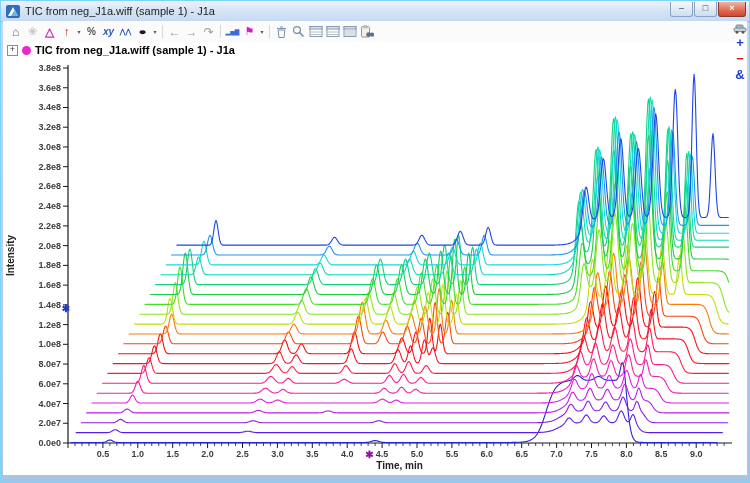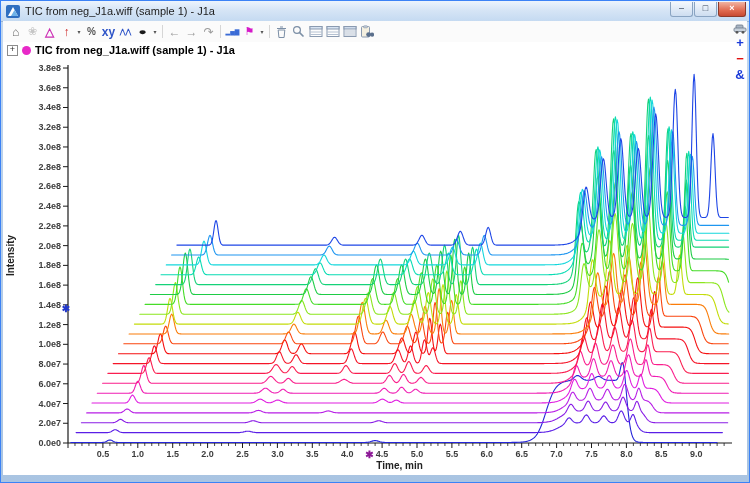--- a/index.html
+++ b/index.html
@@ -1,17 +1,17 @@
 <!DOCTYPE html>
 <html><head>
 <meta charset="utf-8">
 <style>
   html,body{margin:0;padding:0;width:750px;height:483px;overflow:hidden;
     font-family:"Liberation Sans",sans-serif;background:#eef3f9;}
-  .window{position:absolute;inset:0;background:#3b82f6;}
+  .window{position:absolute;inset:0;background:#7dd3fc;}
   .frame{position:absolute;inset:1px;background:linear-gradient(#c3d8ef,#a9c4e2);}
   .titlebar{position:absolute;top:1px;left:1px;right:1px;height:20px;
     background:linear-gradient(#ecf4fd,#d6e5f6 45%,#c5daf1);
     display:flex;align-items:center;border-bottom:1px solid #9ab4d2;}
   .app-icon{width:14px;height:13px;margin:0 5px 0 5px;flex:0 0 auto;}
   .title{font-size:11px;color:#1c1c1c;white-space:nowrap;}
   .winbtns{position:absolute;right:3px;top:1px;display:flex;gap:1px;}
   .wbtn{width:21px;height:14px;border:1px solid #8aa4c2;border-top:none;
     border-radius:0 0 3px 3px;font-size:9px;line-height:13px;text-align:center;
     color:#2b3b52;background:linear-gradient(#f4f8fd,#cdddf0);cursor:default;}
@@ -58,21 +58,21 @@
   </div>
 
   <div class="client">
     <div class="toolbar" id="toolbar">
         <div class="tb" style="color: rgb(107, 107, 107); font-size: 12px;">⌂</div>
         <div class="tb" style="color: rgb(198, 198, 198); font-size: 11px;">❀</div>
         <div class="tb" style="color: rgb(204, 47, 180); font-size: 12px; font-weight: bold;">△</div>
         <div class="tb" style="color: rgb(204, 31, 31); font-size: 12px; font-weight: bold;">↑</div>
         <div class="tb caret" style="color: rgb(85, 85, 85); font-size: 6px;">▾</div>
         <div class="tb" style="color: rgb(85, 85, 85); font-size: 10px; font-weight: bold;">%</div>
-        <div class="tb" style="color: rgb(47, 85, 200); font-size: 12px; font-weight: bold;">xy</div>
+        <div class="tb" style="color: rgb(47, 85, 200); font-size: 10px; font-weight: bold; font-style: italic;">xy</div>
         <div class="tb" style="color: rgb(47, 85, 200); font-size: 7px; font-weight: bold;">⋀⋀</div>
         <div class="tb" style="color: rgb(26, 26, 26); font-size: 9px; transform: scaleX(1.6);">●</div>
         <div class="tb caret" style="color: rgb(85, 85, 85); font-size: 6px;">▾</div>
         <div class="tbsep"></div>
         <div class="tb" style="color: rgb(154, 154, 154); font-size: 12px;">←</div>
         <div class="tb" style="color: rgb(154, 154, 154); font-size: 12px;">→</div>
         <div class="tb" style="color: rgb(154, 154, 154); font-size: 12px;">↷</div>
         <div class="tbsep"></div>
         <div class="tb" style="color: rgb(58, 107, 214); font-size: 6px;">▂▅▇</div>
         <div class="tb" style="color: rgb(214, 25, 201); font-size: 11px;">⚑</div>

